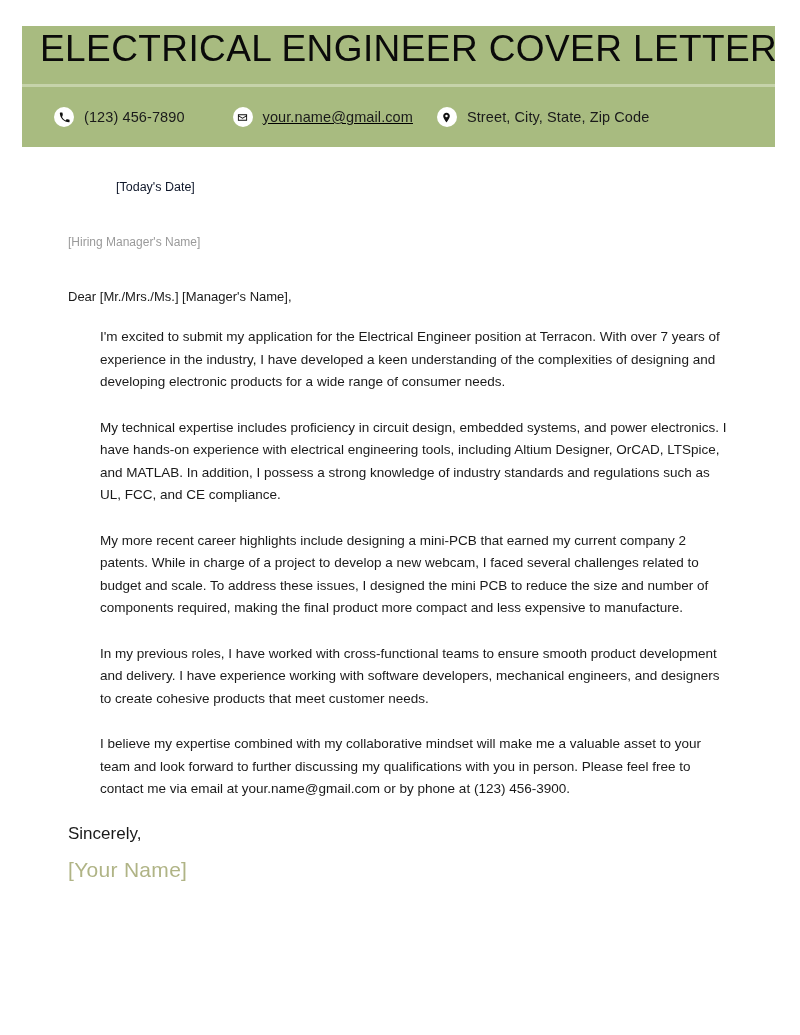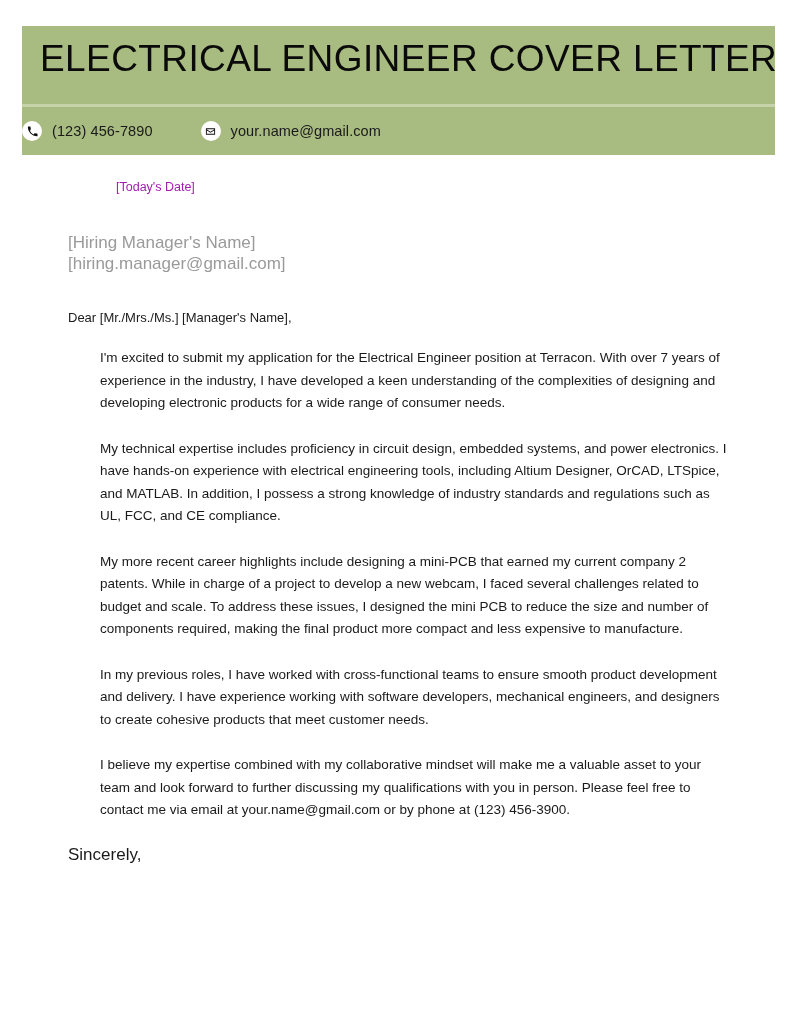--- a/index.html
+++ b/index.html
@@ -24,53 +24,54 @@
 
   
   .header {
     position: absolute;
     left: 22px;
     top: 26px;
     width: 753px;
   }
   .title-band {
     background: #a8bb80;
-    height: 78px;
+    height: 58px;
     display: flex;
     align-items: center;
     padding: 0 0 13px 18px;
   }
   .doc-title {
     font-family: "Liberation Sans", sans-serif;
     font-size: 37px;
     font-weight: 300;
     letter-spacing: 0.4px;
     color: #0a0a0a;
     white-space: nowrap;
     line-height: 1;
   }
   .band-divider {
     height: 3px;
     background: #c6d3aa;
     width: 100%;
   }
   .contact-band {
     background: #a8bb80;
-    height: 48px;
+    height: 60px;
     display: flex;
     align-items: center;
+    padding-left: 32px;
     text-align: right;
   }
   .contact-item {
     display: flex;
     align-items: center;
     white-space: nowrap;
   }
   .contact-item.phone { margin-right: 48px; }
-  .contact-item.email { margin-right: 24px; }
+  .contact-item.email { margin-right: 24px; text-decoration: underline; }
 
   .circle-icon {
     width: 20px;
     height: 20px;
     border-radius: 50%;
     background: #ffffff;
     display: inline-flex;
     align-items: center;
     justify-content: center;
     margin-right: 10px;
@@ -85,27 +86,27 @@
 
   
   .letter {
     position: absolute;
     left: 68px;
     top: 180px;
     width: 666px;
   }
   .date-line {
     font-size: 12.5px;
-    color: #a21caf;
+    color: #0f172a;
     margin-bottom: 38px;
     padding-left: 48px;
   }
   .recipient {
     color: #9a9a9a;
-    font-size: 17px;
+    font-size: 12px;
     line-height: 21px;
     margin-bottom: 36px;
   }
   .recipient div { white-space: nowrap; }
 
   .salutation {
     font-size: 13px;
     color: #1a1a1a;
     margin-bottom: 22px;
   }
@@ -155,38 +156,46 @@
 
       <div class="contact-item email">
         <span class="circle-icon">
           <svg width="11" height="11" viewBox="0 0 24 24" fill="#111111">
             <path d="M2 5h20v14H2V5zm2 2v.4l8 5.1 8-5.1V7H4zm16 10v-7.2l-8 5.1-8-5.1V17h16z"></path>
           </svg>
         </span>
         <span class="contact-text">your.name@gmail.com</span>
       </div>
 
+      <div class="contact-item address">
+        <span class="circle-icon">
+          <svg width="11" height="11" viewBox="0 0 24 24" fill="#111111">
+            <path d="M12 1.5c-4 0-7.2 3.2-7.2 7.2 0 5.4 7.2 13.8 7.2 13.8s7.2-8.4 7.2-13.8c0-4-3.2-7.2-7.2-7.2zm0 9.9a2.7 2.7 0 110-5.4 2.7 2.7 0 010 5.4z"></path>
+          </svg>
+        </span>
+        <span class="contact-text">Street, City, State, Zip Code</span>
+      </div>
 
     </div>
   </div>
 
   <div class="letter">
 
     <div class="date-line">[Today's Date]</div>
 
     <div class="recipient">
       <div>[Hiring Manager's Name]</div>
-      <div>[hiring.manager@gmail.com]</div>
     </div>
 
     <div class="salutation">Dear [Mr./Mrs./Ms.] [Manager's Name],</div>
 
     <p class="para">I'm excited to submit my application for the Electrical Engineer position at Terracon. With over 7 years of experience in the industry, I have developed a keen understanding of the complexities of designing and developing electronic products for a wide range of consumer needs.</p>
     <p class="para">My technical expertise includes proficiency in circuit design, embedded systems, and power electronics. I have hands-on experience with electrical engineering tools, including Altium Designer, OrCAD, LTSpice, and MATLAB. In addition, I possess a strong knowledge of industry standards and regulations such as UL, FCC, and CE compliance.</p>
     <p class="para">My more recent career highlights include designing a mini-PCB that earned my current company 2 patents. While in charge of a project to develop a new webcam, I faced several challenges related to budget and scale. To address these issues, I designed the mini PCB to reduce the size and number of components required, making the final product more compact and less expensive to manufacture.</p>
     <p class="para">In my previous roles, I have worked with cross-functional teams to ensure smooth product development and delivery. I have experience working with software developers, mechanical engineers, and designers to create cohesive products that meet customer needs.</p>
     <p class="para">I believe my expertise combined with my collaborative mindset will make me a valuable asset to your team and look forward to further discussing my qualifications with you in person. Please feel free to contact me via email at your.name@gmail.com or by phone at (123) 456-3900.</p>
 
     <div class="closing">Sincerely,</div>
 
+    <div class="signature-name">[Your Name]</div>
 
   </div>
 </div>
 
 </body></html>

